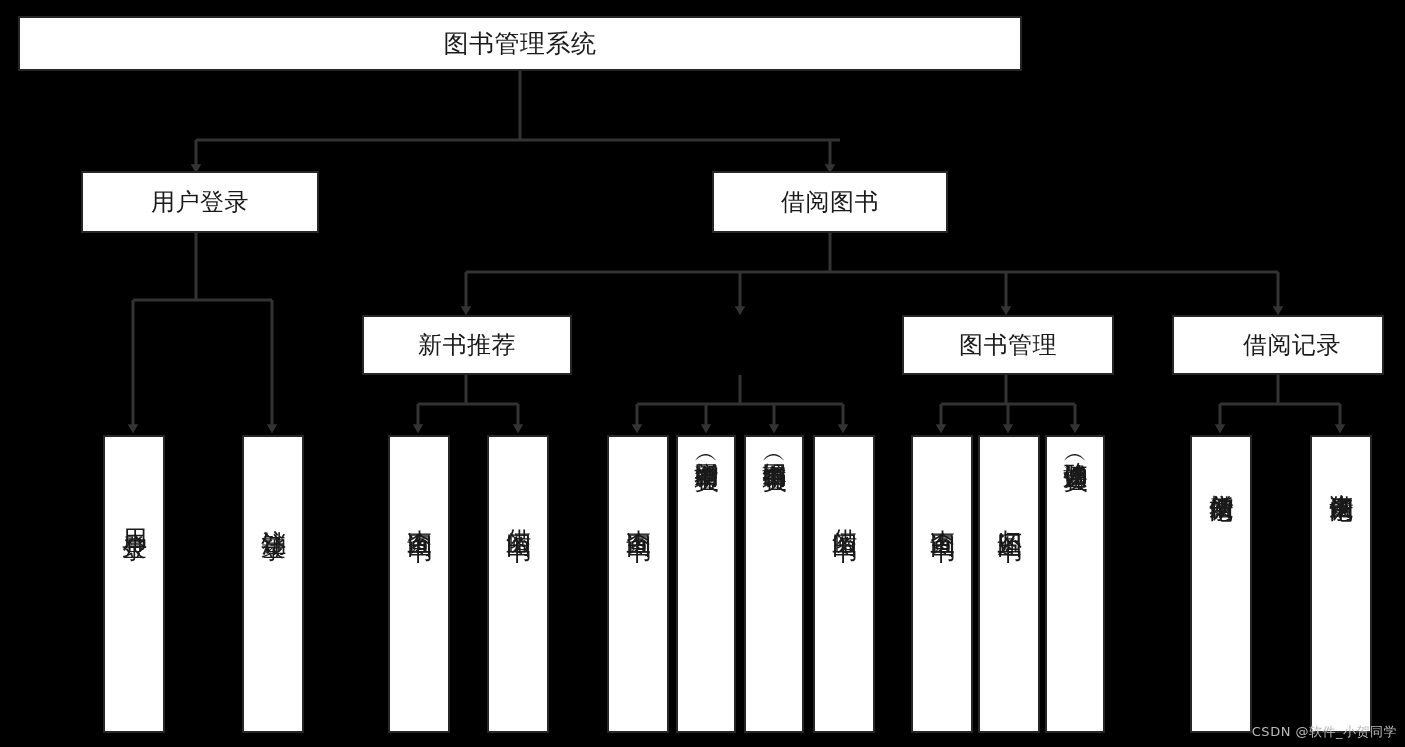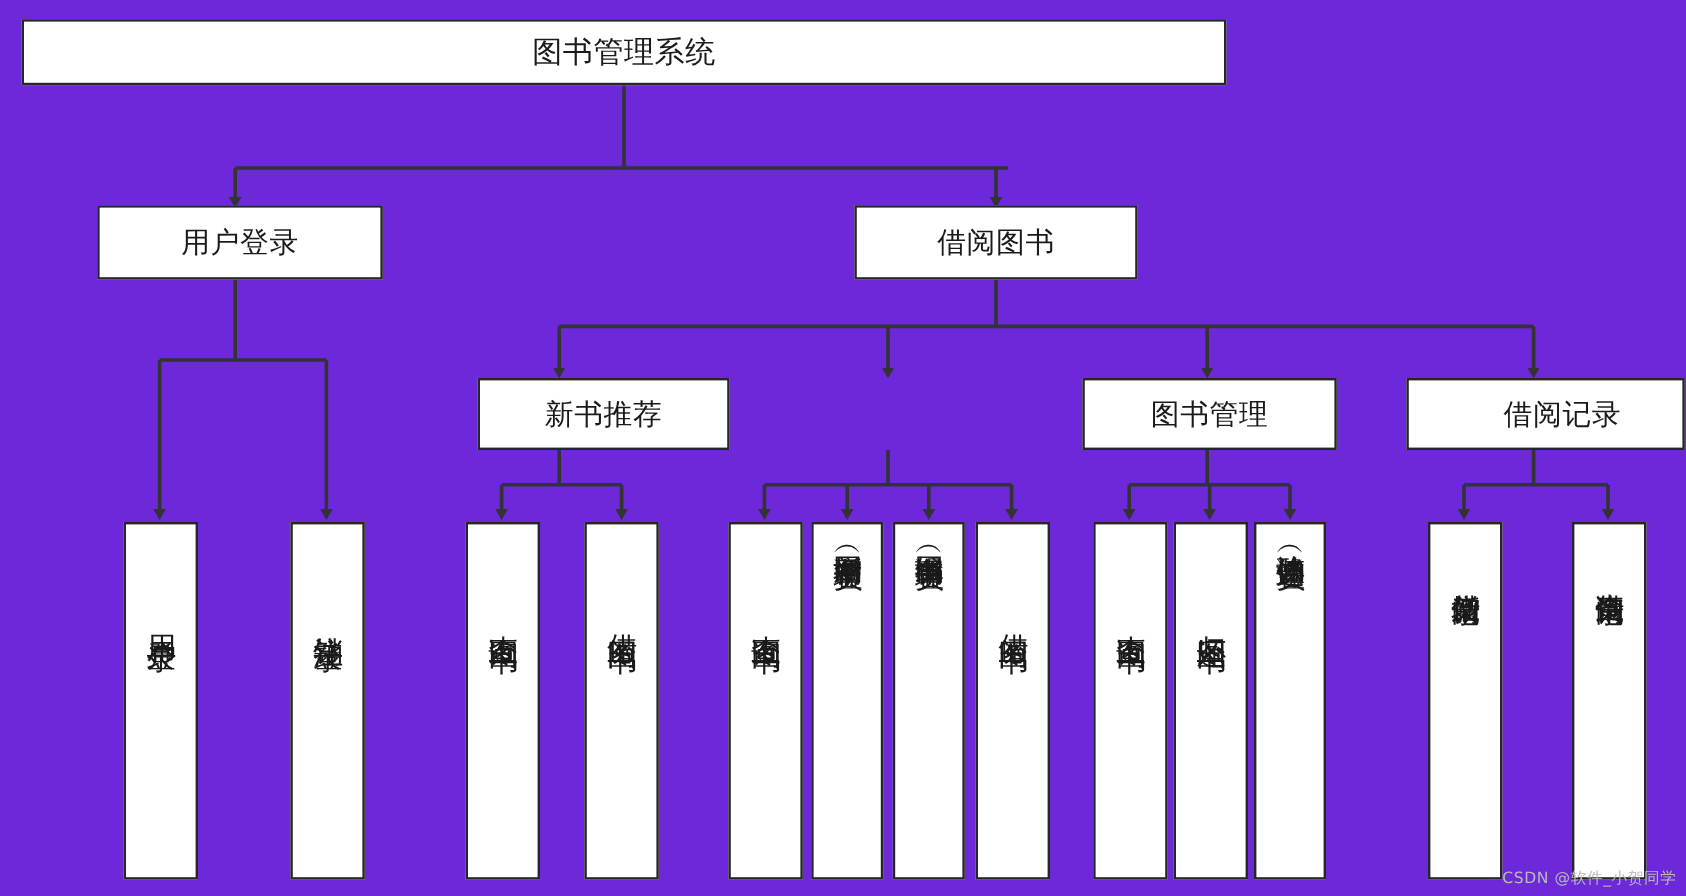--- a/index.html
+++ b/index.html
@@ -5,21 +5,21 @@
 <style>
   html, body {
     margin: 0;
     padding: 0;
     background: #ffffff;
   }
   #canvas {
     position: relative;
     width: 1405px;
     height: 747px;
-    background: #6d28d9;
+    background: #000000;
     font-family: "DejaVu Sans", "Liberation Sans", sans-serif;
     overflow: hidden;
   }
   svg.wires {
     position: absolute;
     left: 0;
     top: 0;
     width: 1405px;
     height: 747px;
     pointer-events: none;
@@ -137,30 +137,30 @@
   </div>
 
   <div class="node horiz level2" style="left:81px; top:171px; width:238px; height:62px;">
     <span class="label">用户登录</span>
   </div>
 
   <div class="node horiz level2" style="left:712px; top:171px; width:236px; height:62px;">
     <span class="label">借阅图书</span>
   </div>
 
-  <div class="node horiz level2" style="left:362px; top:315px; width:210px; height:60px;margin-left:36px;">
+  <div class="node horiz level2" style="left:362px; top:315px; width:210px; height:60px;">
     <span class="label">新书推荐</span>
   </div>
 
 
   <div class="node horiz level2" style="left:902px; top:315px; width:212px; height:60px;">
     <span class="label">图书管理</span>
   </div>
 
-  <div class="node horiz level2" style="left:1172px; top:315px; width:232px; height:60px;padding-left:28px;">
+  <div class="node horiz level2" style="left:1172px; top:315px; width:212px; height:60px;padding-left:28px;">
     <span class="label">借阅记录</span>
   </div>
 
   <div class="node leaf" style="left:103px; top:435px; width:62px; height:298px; padding-top:72px;">
     <span class="label">用户登录</span>
   </div>
 
   <div class="node leaf" style="left:242px; top:435px; width:62px; height:298px; padding-top:72px;">
     <span class="label">注销登录</span>
   </div>

